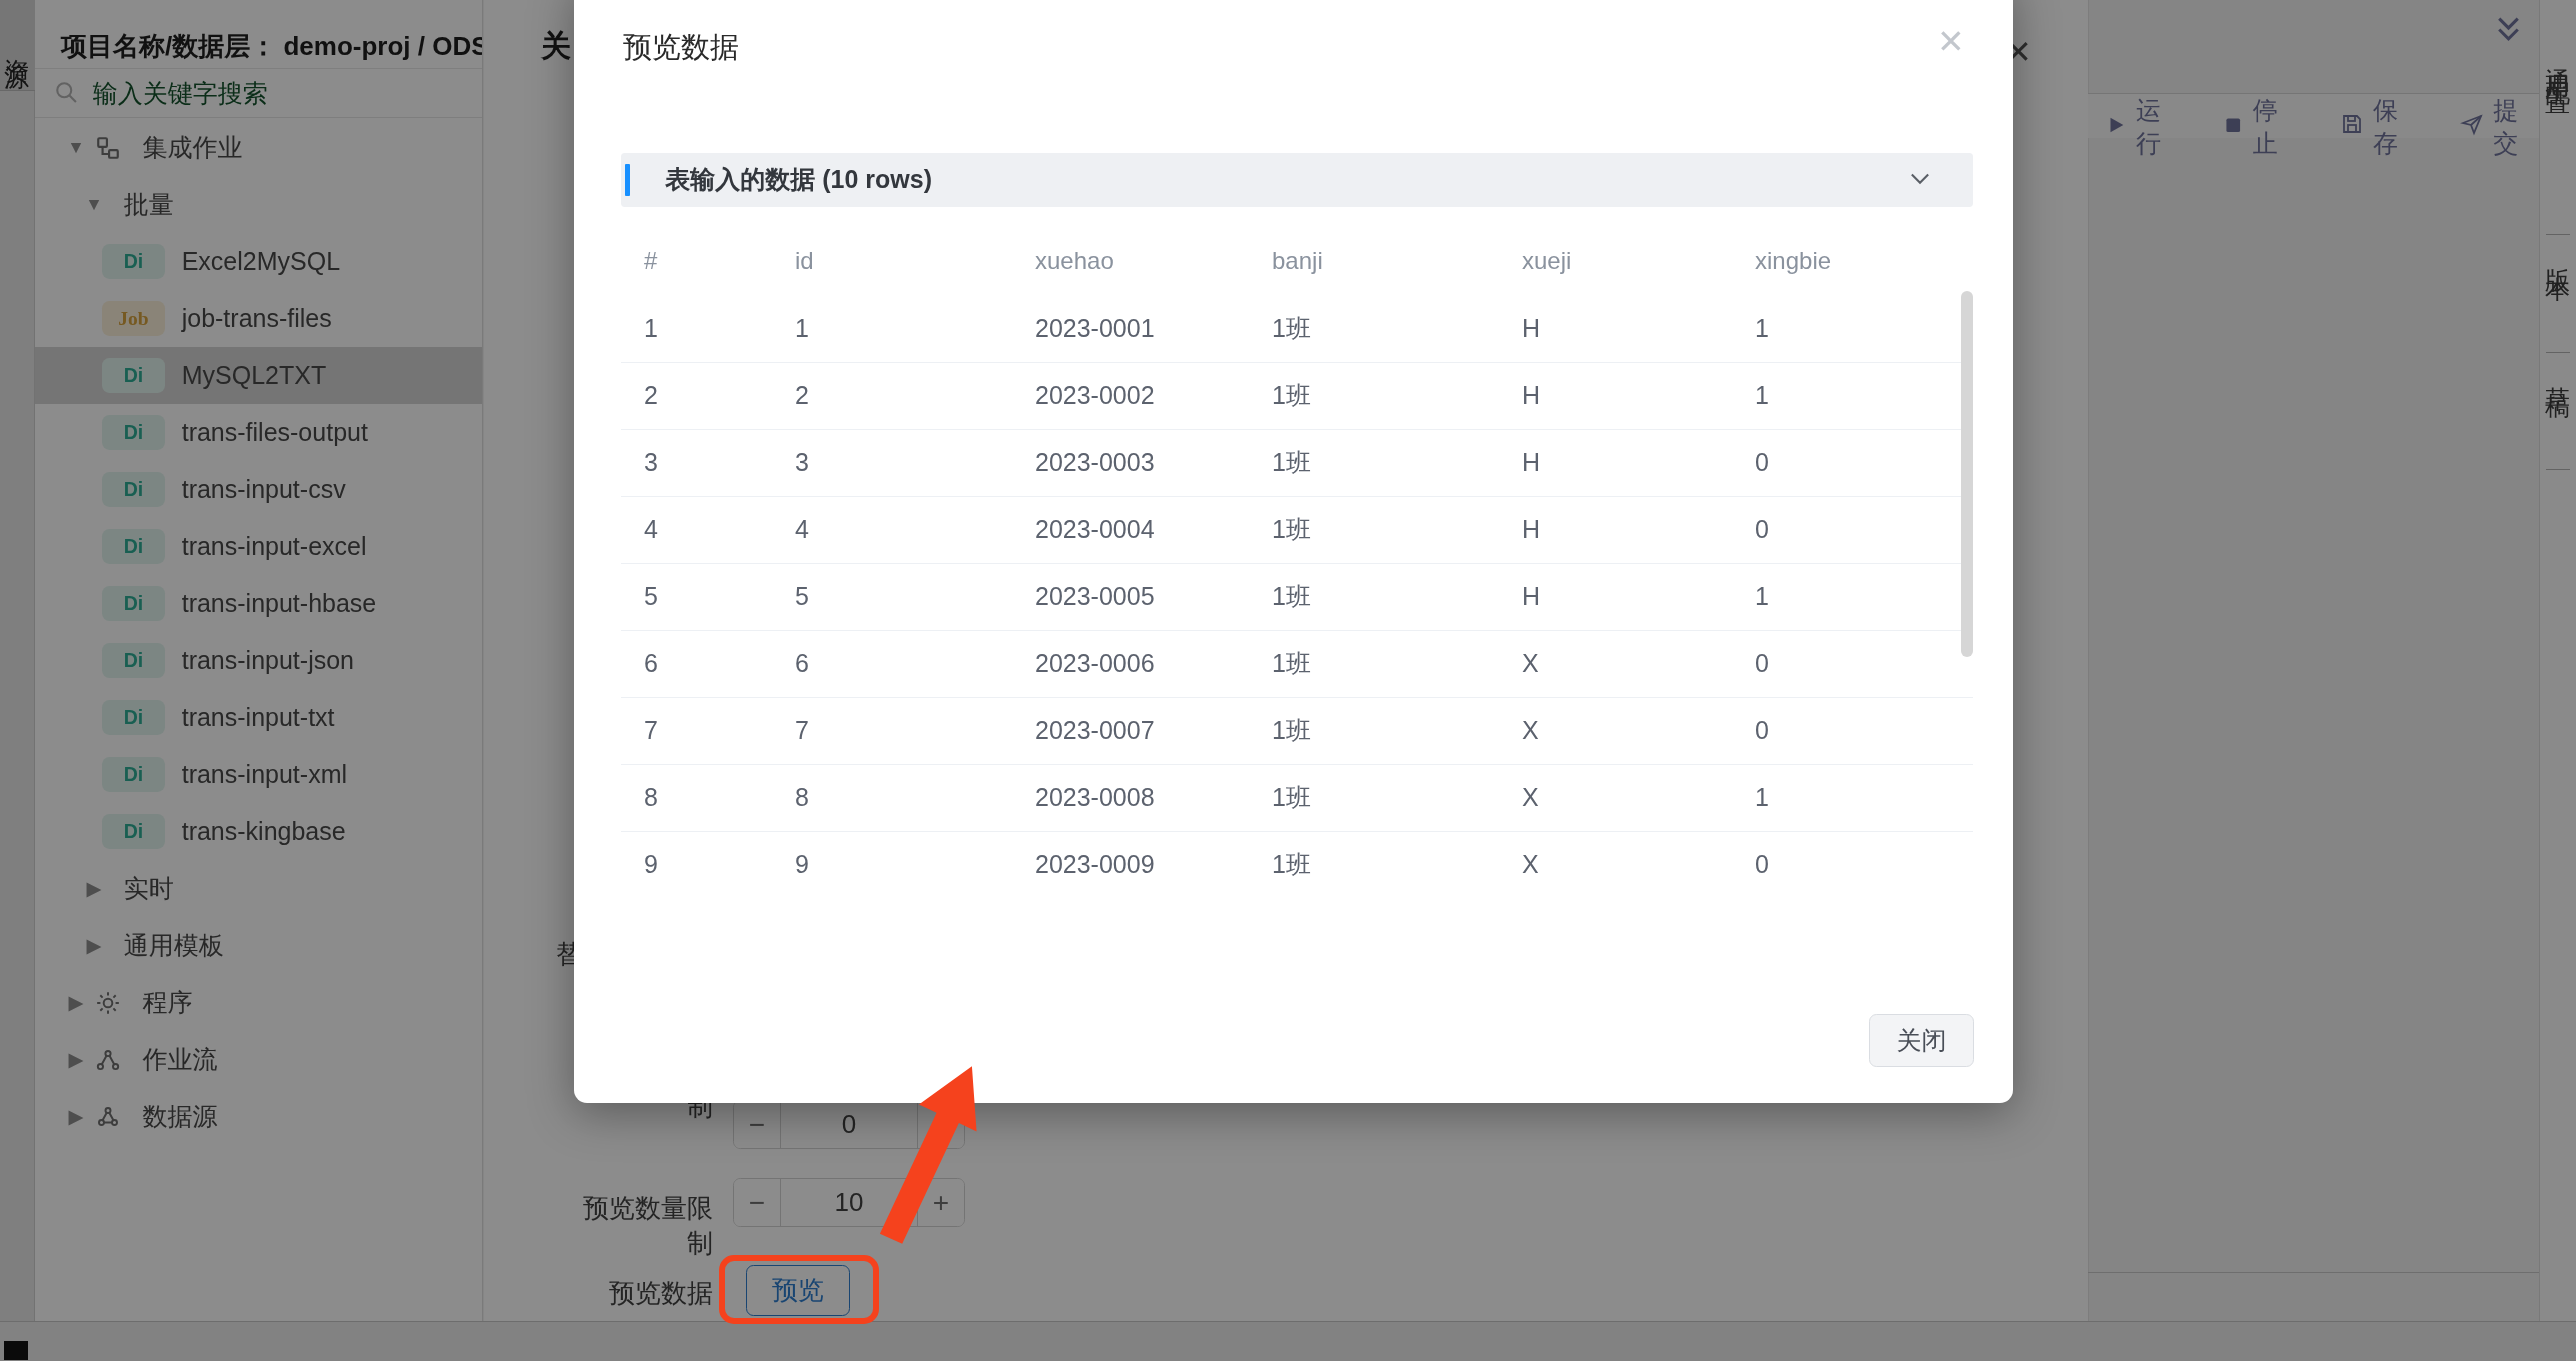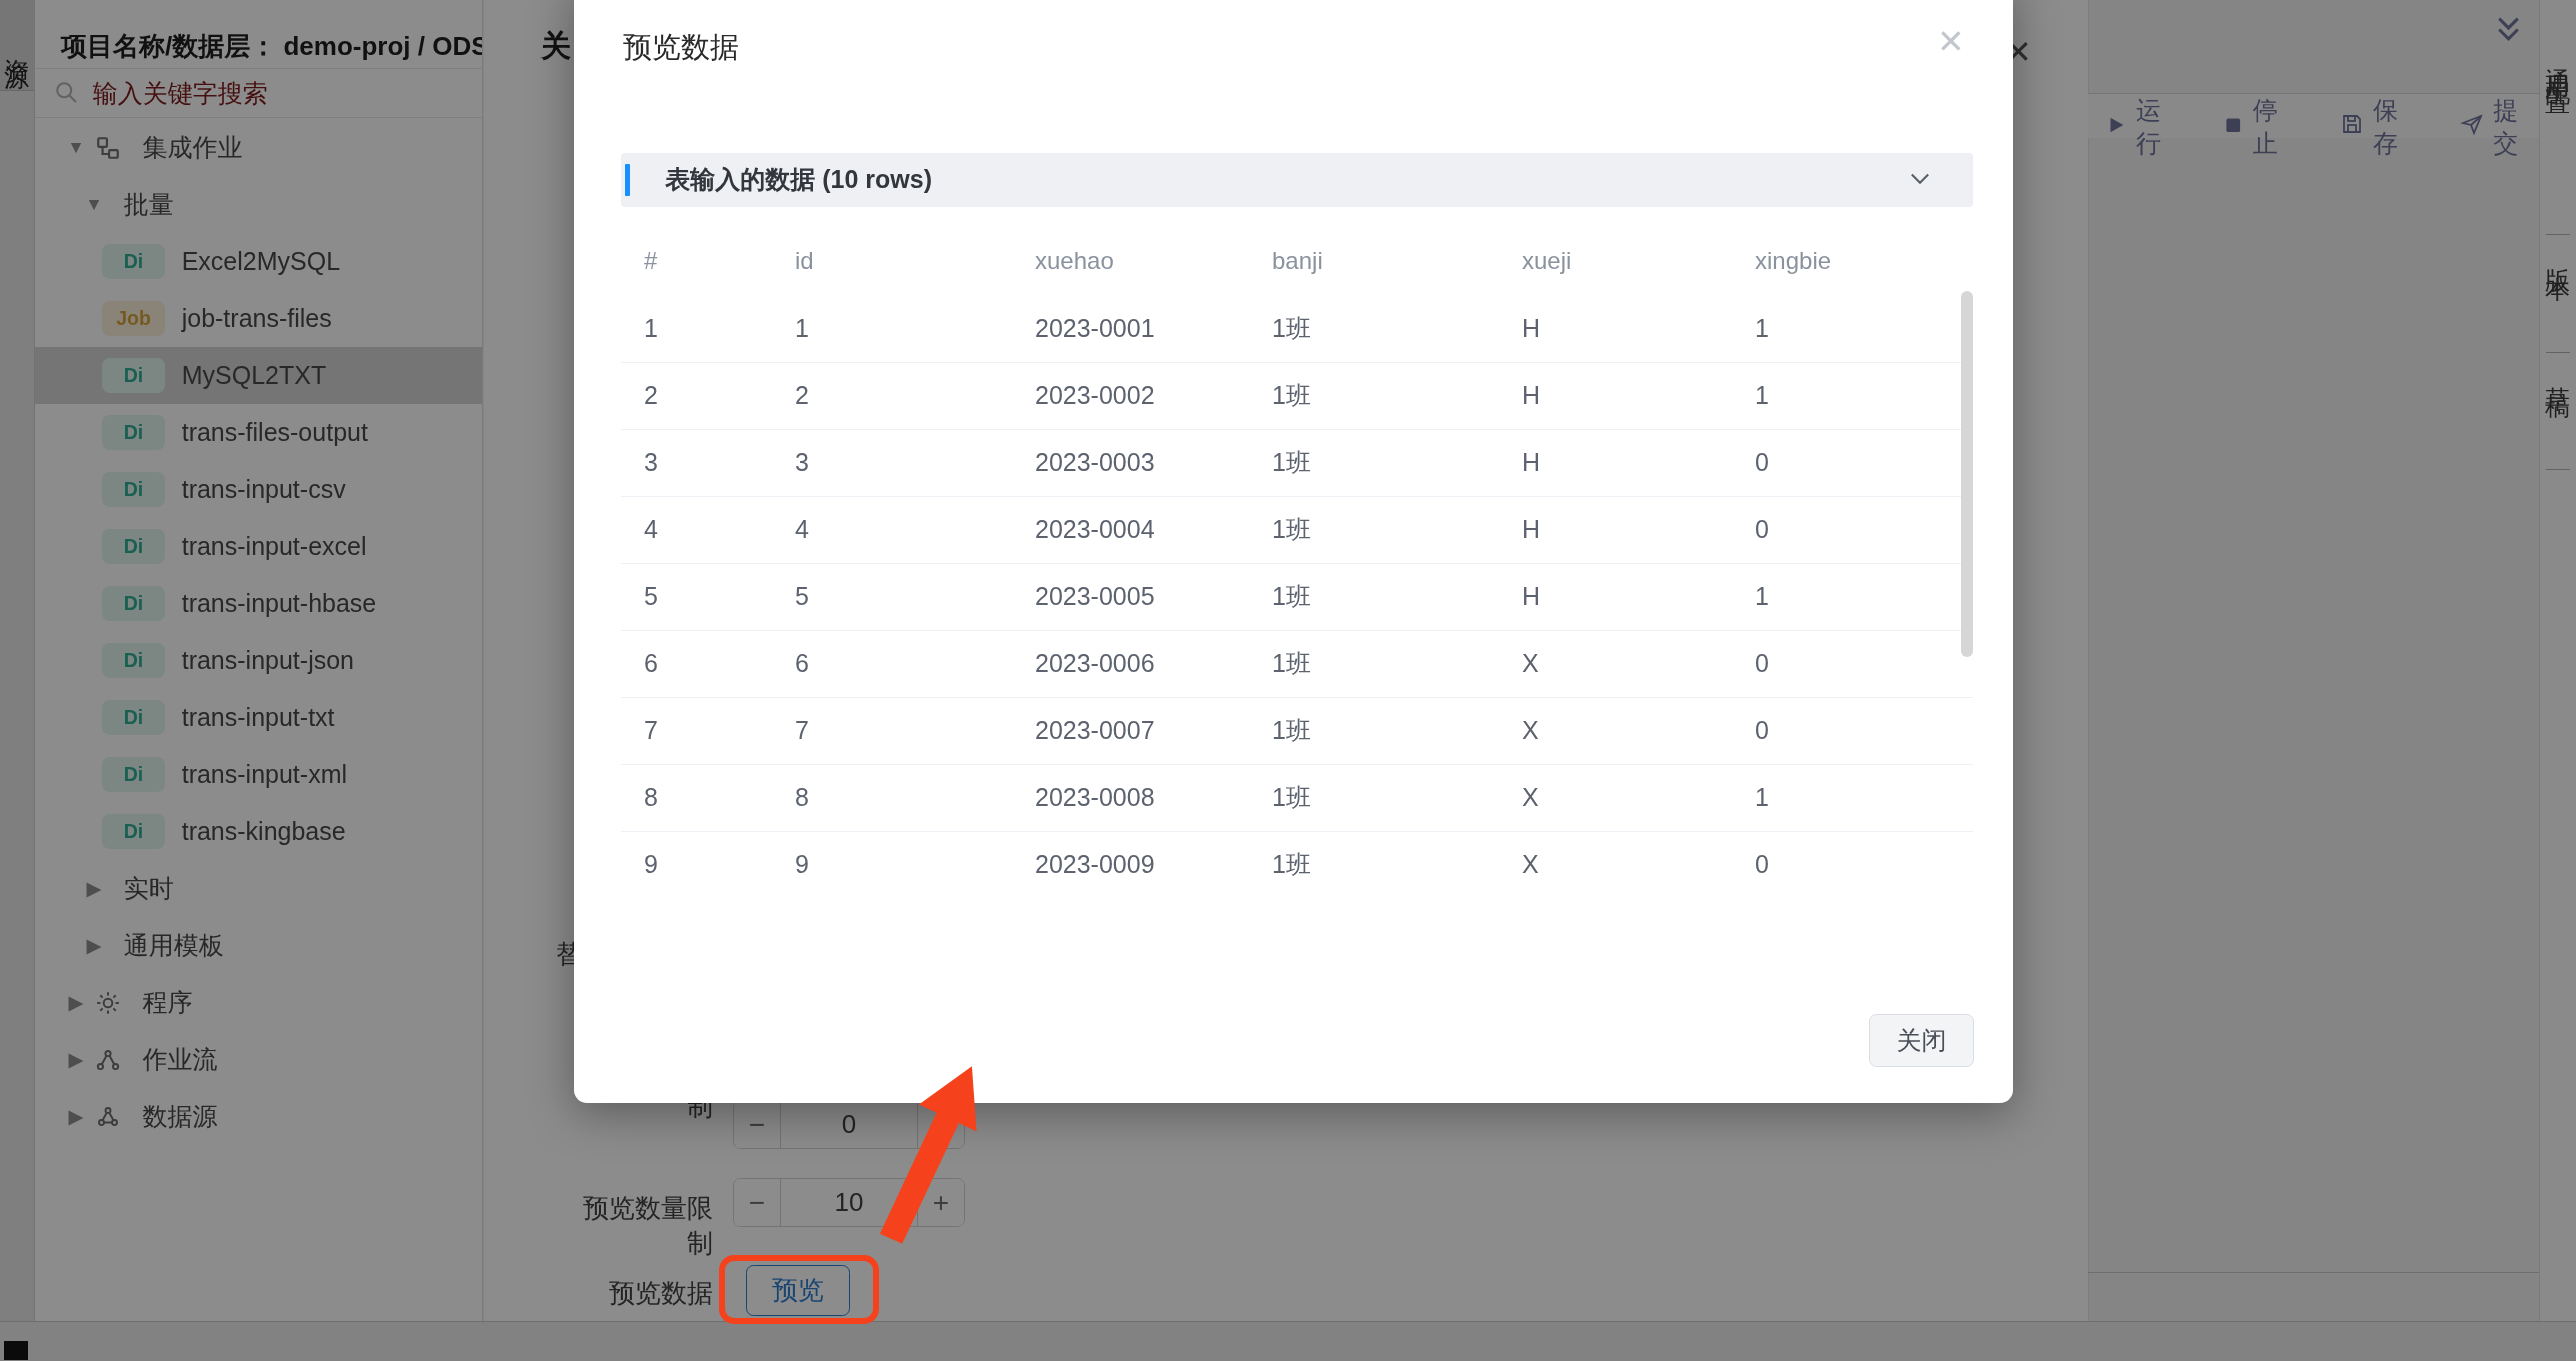--- a/index.html
+++ b/index.html
@@ -18,35 +18,35 @@
   .left-rail-tab span{writing-mode:vertical-rl;font-size:25px;color:#262626;letter-spacing:5.6px;}
 
   
   .sidebar{left:35px;top:0;width:448px;height:1321px;background:#fff;border-right:0.9px solid #dedede;overflow:hidden;}
   .sb-header{left:0;top:0;width:448px;height:69px;border-bottom:0.9px solid #e8e8e8;
     display:flex;align-items:center;padding:0 0 0 26px;overflow:hidden;}
   .sb-header span{font-size:26px;font-weight:bold;color:#1f1f1f;white-space:nowrap;margin-top:24px;}
   .sb-search{left:0;top:69px;width:448px;height:49px;border-bottom:0.9px solid #e6e6e6;
     display:flex;align-items:center;gap:13px;padding-left:16.7px;background:#fff;}
   .sb-search svg{color:#b3b3b3;}
-  .sb-search .ph{font-size:25px;color:#7f1d1d;font-family:Liberation Serif, serif;}
+  .sb-search .ph{font-size:25px;color:#14532d;font-family:Liberation Serif, serif;}
   #tree{left:0;top:119px;width:448px;height:1200px;}
   .tree-row{position:relative;height:57px;display:flex;align-items:center;font-size:25px;color:#4a4a4a;cursor:pointer;}
   .tree-row.selected{background:#d6d6d6;}
   .tree-row .caret{width:26px;text-align:center;color:#8f8f8f;flex:0 0 auto;}
   .tree-row .caret.expanded{font-size:17.7px;}
   .tree-row .caret.collapsed{font-size:19.5px;}
   .tree-row.lvl0{padding-left:28px;}
   .tree-row.lvl1{padding-left:46px;}
   .tree-row.lvl2{padding-left:67px;}
   .tree-row .ticon{width:35px;display:inline-flex;justify-content:center;color:#6f6f6f;flex:0 0 auto;margin-left:1.9px;}
   .tree-row .badge{display:inline-flex;align-items:center;justify-content:center;width:63px;height:35px;
     border-radius:7.4px;font-size:19.5px;font-weight:bold;margin-right:0;flex:0 0 auto;}
   .badge.di{background:#e2f5ef;color:#2fae96;}
-  .badge.job{background:#fcf1da;color:#d7a33e;}
+  .badge.job{background:#fcf1da;color:#d7a33e;font-family:Liberation Serif, serif;}
   .tree-row .tlabel{margin-left:16.7px;white-space:nowrap;}
 
   
   .bg-dialog{left:484px;top:0;width:1604px;height:1321px;background:#fff;}
   .bgd-title{left:541px;top:26px;font-size:30px;font-weight:bold;color:#1f1f1f;}
   .bgd-close{left:2005px;top:33px;font-size:32px;color:#555;}
   .bgd-partial{left:556px;top:937px;font-size:26px;color:#434343;}
   .form-label{width:135px;text-align:right;font-size:26px;color:#434343;position:absolute;left:578px;}
   .stepper{position:absolute;left:733px;width:232px;height:49px;background:#fff;border:0.9px solid #d4d4d4;
     border-radius:7.4px;display:flex;align-items:stretch;overflow:hidden;}

